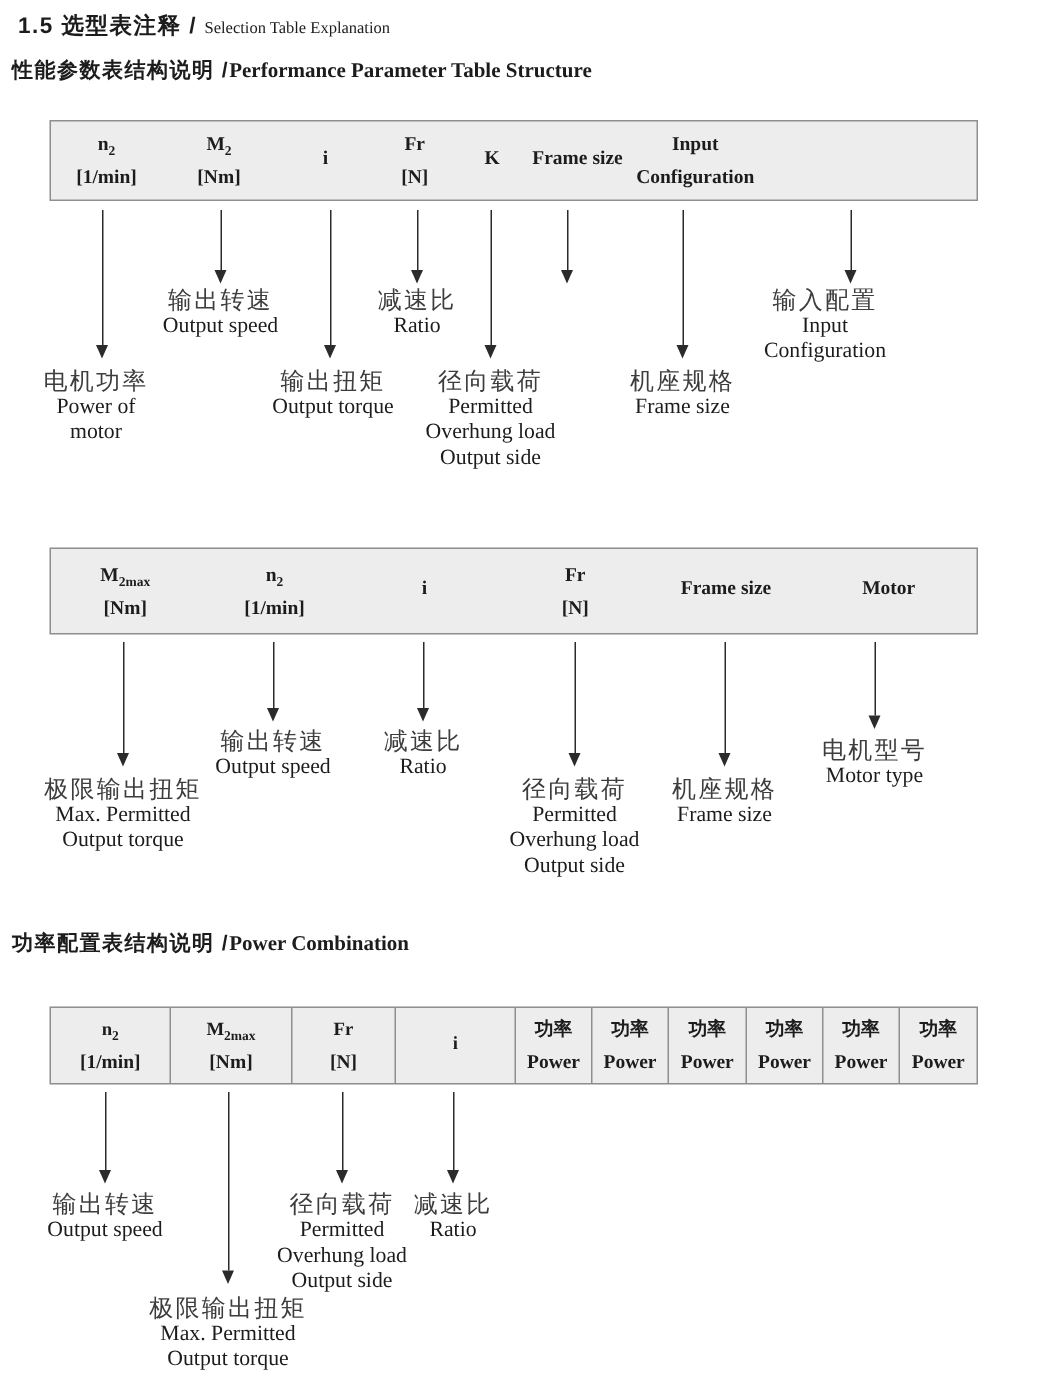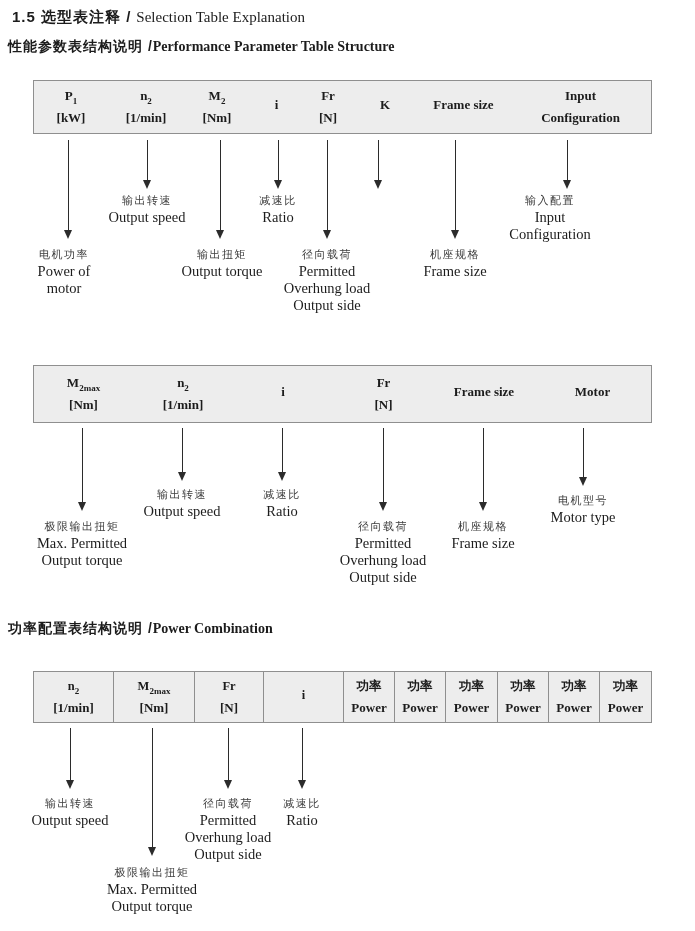--- a/index.html
+++ b/index.html
@@ -1,20 +1,20 @@
 <!DOCTYPE html>
 <html><head>
 <meta charset="utf-8">
 <style>
   html,body{margin:0;padding:0;background:#fff;}
   .page{position:relative;width:695px;height:931px;background:#ffffff;overflow:hidden;
         font-family:"Liberation Serif",serif;color:#1c1c1c;}
   .title{position:absolute;left:12px;top:8px;font-size:15px;white-space:nowrap;}
   .title .zh{font-family:"Liberation Sans",sans-serif;font-weight:bold;letter-spacing:1px;}
-  .title .en{margin-left:5px;font-size:15px;}
+  .title .en{margin-left:5px;font-size:11px;}
   .heading{position:absolute;left:8px;font-size:14px;font-weight:bold;white-space:nowrap;}
   .heading .zh{font-family:"Liberation Sans",sans-serif;letter-spacing:1px;}
   .heading .en{font-family:Liberation Serif, serif;}
   .h1{top:38px;} .h2{top:336px;} .h3{top:620px;}
 
   .tbl{position:absolute;left:33px;width:617px;background:#ededed;border:1px solid #8f8f8f;
        display:flex;align-items:stretch;}
   .t1{top:80px;height:52px;} .t2{top:365px;height:56px;} .t3{top:671px;height:50px;}
   .cell{flex:0 0 auto;box-sizing:border-box;display:flex;flex-direction:column;justify-content:center;
         align-items:center;row-gap:4px;font-weight:bold;font-size:13px;}
@@ -31,38 +31,34 @@
   .t3 .cell:nth-child(4){width:80px}.t3 .cell:nth-child(5){width:51px}.t3 .cell:nth-child(6){width:51px}
   .t3 .cell:nth-child(7){width:52px}.t3 .cell:nth-child(8){width:51px}.t3 .cell:nth-child(9){width:51px}
   .t3 .cell:nth-child(10){width:52px}
   .t3 .cell .l1{font-size:12.5px;}
 
   .arrow{position:absolute;width:1px;background:#2b2b2b;}
   .arrow::after{content:"";position:absolute;left:-4px;bottom:-9px;width:0;height:0;
         border:4px solid transparent;border-top:9px solid #2b2b2b;border-bottom:0;}
 
   .note{position:absolute;transform:translateX(-50%);text-align:center;white-space:nowrap;}
-  .note .zh{font-family:Liberation Sans, sans-serif;font-size:11px;color:#3d3d3d;
+  .note .zh{font-family:Liberation Sans, sans-serif;font-size:16px;color:#3d3d3d;
         line-height:17px;letter-spacing:1.5px;}
   .note .en{font-size:14.5px;line-height:17px;color:#1c1c1c;}
 </style>
 </head>
 <body>
 
 <div class="page">
 
   <div class="title"><span class="zh">1.5 选型表注释 /</span><span class="en">Selection Table Explanation</span></div>
 
   <div class="heading h1"><span class="zh">性能参数表结构说明 /</span><span class="en">Performance Parameter Table Structure</span></div>
 
   <div class="tbl t1">
-    <div class="cell">
-        <div class="l1"><span>P</span><sub>1</sub></div>
-        <div class="l2">[kW]</div>
-      </div>
     <div class="cell">
         <div class="l1"><span>n</span><sub>2</sub></div>
         <div class="l2">[1/min]</div>
       </div>
     <div class="cell">
         <div class="l1"><span>M</span><sub>2</sub></div>
         <div class="l2">[Nm]</div>
       </div>
     <div class="cell">
         <div class="l1"><span>i</span><sub></sub></div>

